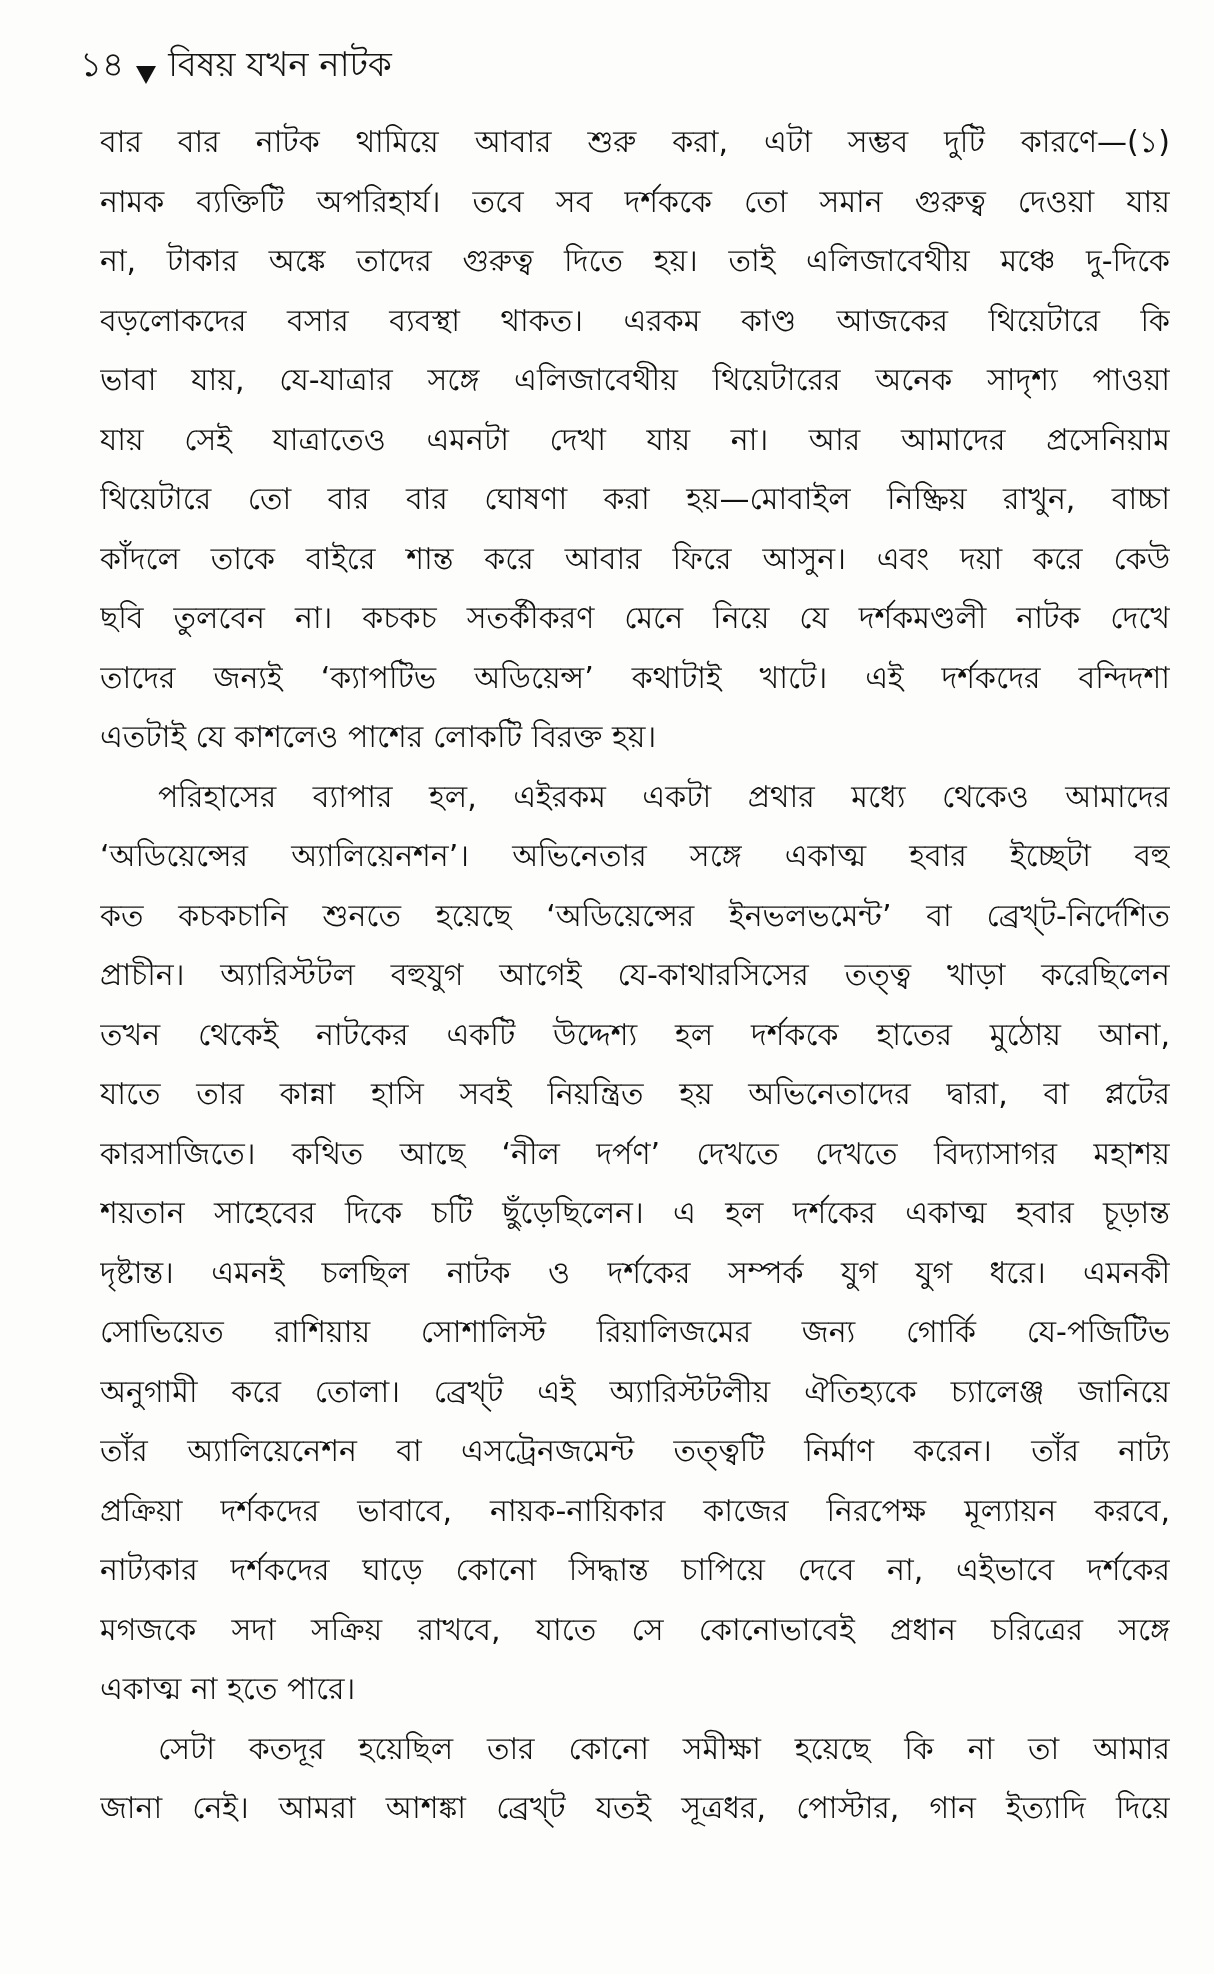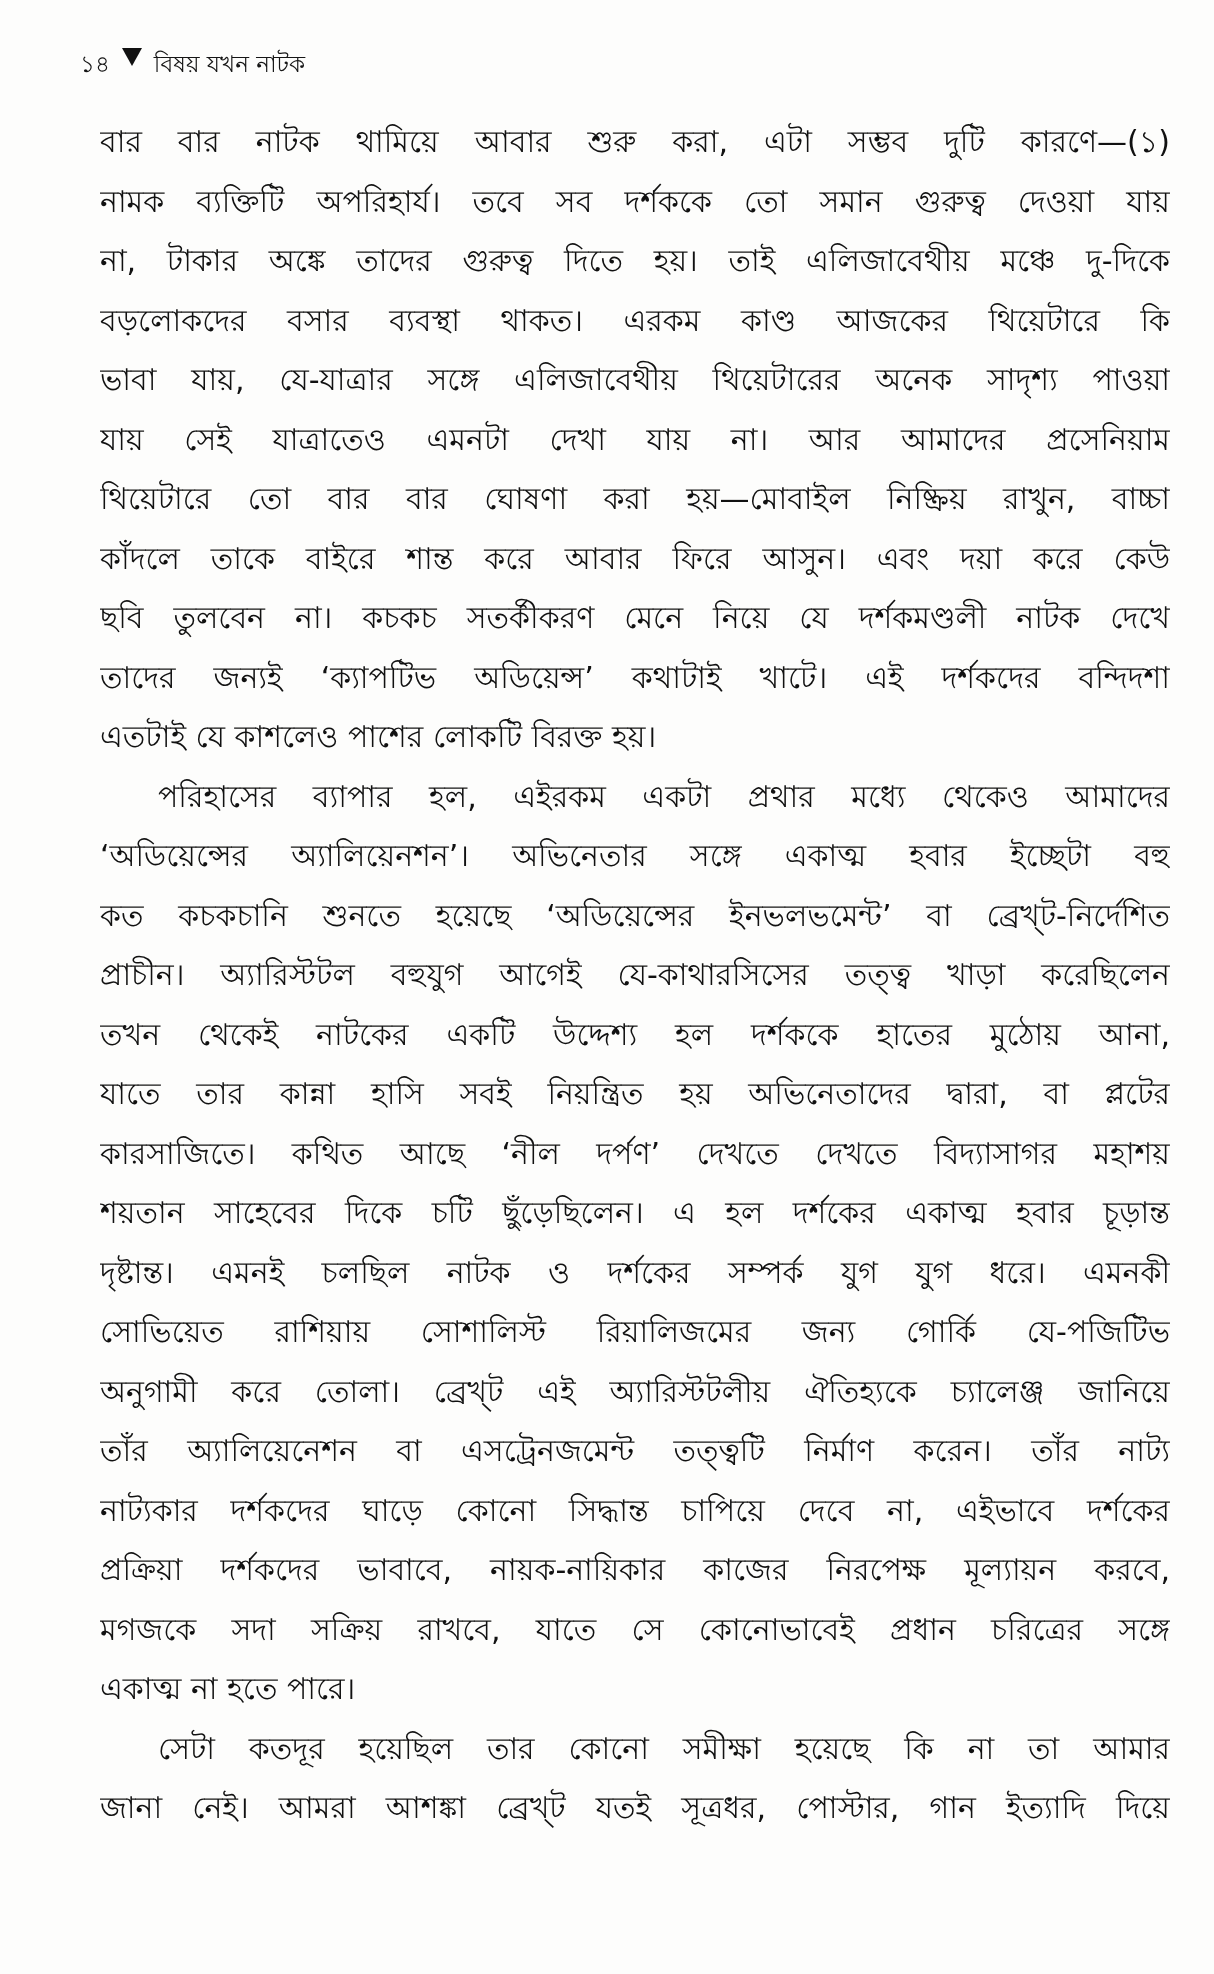--- a/index.html
+++ b/index.html
@@ -22,23 +22,23 @@
       width: 1214px;
       height: 1974px;
       background: #fdfdfc;
     }
     .running-head {
       position: absolute;
       left: 80px;
       top: 44px;
       height: 40px;
       display: flex;
-      align-items: flex-start;
+      align-items: flex-end;
       gap: 12px;
-      font-size: 23px;
+      font-size: 34px;
       line-height: 40px;
       color: #151515;
     }
     .running-head .triangle {
       display: inline-block;
       width: 0;
       height: 0;
       border-left: 10px solid transparent;
       border-right: 10px solid transparent;
       border-top: 18px solid #111;
@@ -100,22 +100,22 @@
       <span class="line">কত কচকচানি শুনতে হয়েছে ‘অডিয়েন্সের ইনভলভমেন্ট’ বা ব্রেখ্ট-নির্দেশিত</span>
       <span class="line">প্রাচীন। অ্যারিস্টটল বহুযুগ আগেই যে-কাথারসিসের তত্ত্ব খাড়া করেছিলেন</span>
       <span class="line">তখন থেকেই নাটকের একটি উদ্দেশ্য হল দর্শককে হাতের মুঠোয় আনা,</span>
       <span class="line">যাতে তার কান্না হাসি সবই নিয়ন্ত্রিত হয় অভিনেতাদের দ্বারা, বা প্লটের</span>
       <span class="line">কারসাজিতে। কথিত আছে ‘নীল দর্পণ’ দেখতে দেখতে বিদ্যাসাগর মহাশয়</span>
       <span class="line">শয়তান সাহেবের দিকে চটি ছুঁড়েছিলেন। এ হল দর্শকের একাত্ম হবার চূড়ান্ত</span>
       <span class="line">দৃষ্টান্ত। এমনই চলছিল নাটক ও দর্শকের সম্পর্ক যুগ যুগ ধরে। এমনকী</span>
       <span class="line">সোভিয়েত রাশিয়ায় সোশালিস্ট রিয়ালিজমের জন্য গোর্কি যে-পজিটিভ</span>
       <span class="line">অনুগামী করে তোলা। ব্রেখ্ট এই অ্যারিস্টটলীয় ঐতিহ্যকে চ্যালেঞ্জ জানিয়ে</span>
       <span class="line">তাঁর অ্যালিয়েনেশন বা এসট্রেনজমেন্ট তত্ত্বটি নির্মাণ করেন। তাঁর নাট্য</span>
+      <span class="line">প্রক্রিয়া দর্শকদের ভাবাবে, নায়ক-নায়িকার কাজের নিরপেক্ষ মূল্যায়ন করবে,</span>
       <span class="line">নাট্যকার দর্শকদের ঘাড়ে কোনো সিদ্ধান্ত চাপিয়ে দেবে না, এইভাবে দর্শকের</span>
-      <span class="line">প্রক্রিয়া দর্শকদের ভাবাবে, নায়ক-নায়িকার কাজের নিরপেক্ষ মূল্যায়ন করবে,</span>
       <span class="line">মগজকে সদা সক্রিয় রাখবে, যাতে সে কোনোভাবেই প্রধান চরিত্রের সঙ্গে</span>
       <span class="line last">একাত্ম না হতে পারে।</span>
     </div>
 
     <div>
       <span class="line indent">সেটা কতদূর হয়েছিল তার কোনো সমীক্ষা হয়েছে কি না তা আমার</span>
       <span class="line">জানা নেই। আমরা আশঙ্কা ব্রেখ্ট যতই সূত্রধর, পোস্টার, গান ইত্যাদি দিয়ে</span>
     </div>
 
   </div>

